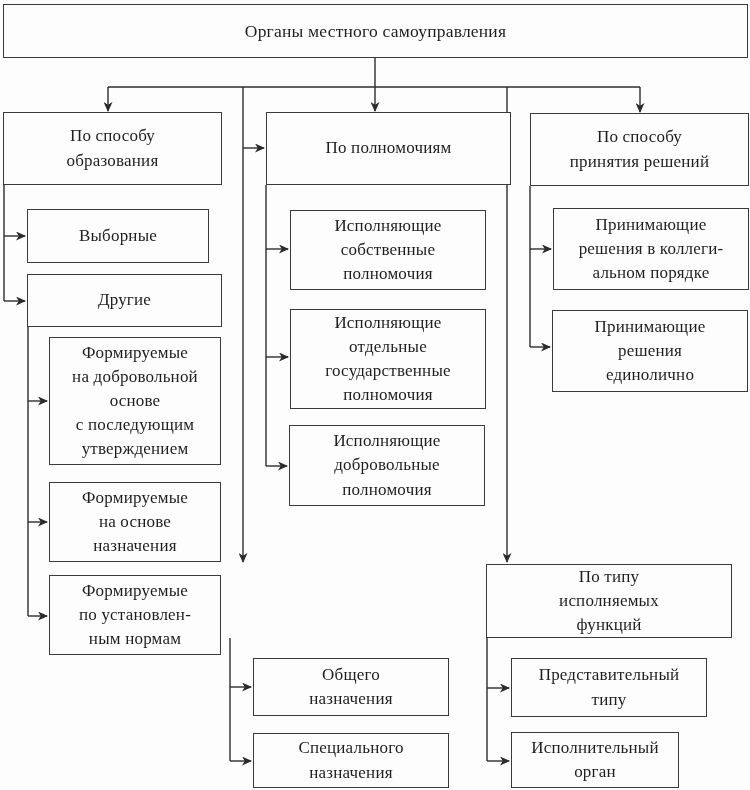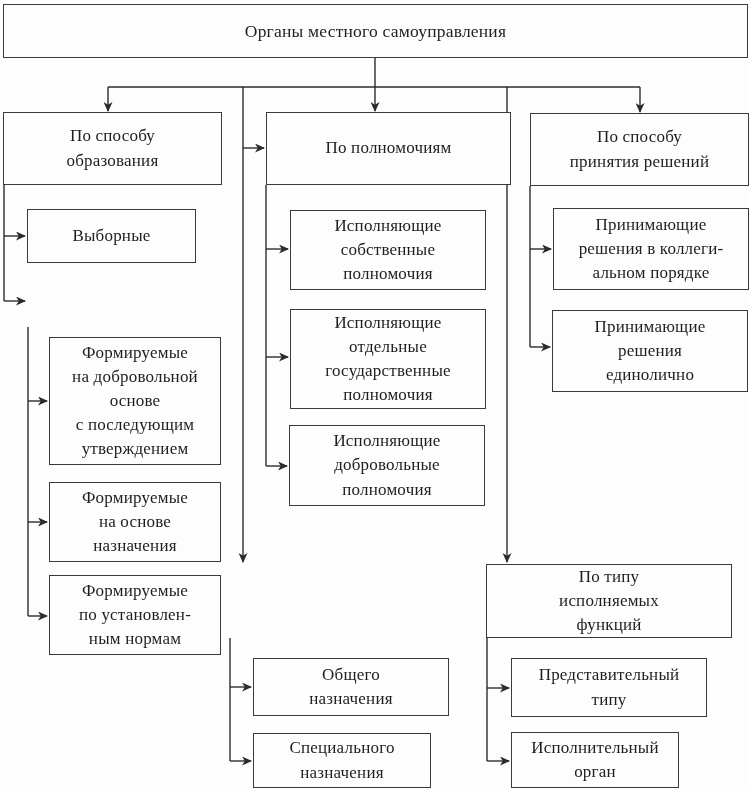--- a/index.html
+++ b/index.html
@@ -71,21 +71,22 @@
       <path d="M487 638 V761"></path>
       <path d="M487 688 H509" marker-end="url(#arr)"></path>
       <path d="M487 761 H509" marker-end="url(#arr)"></path>
     </g>
   </svg>
 
   <div class="node root" style="left:3px;top:4px;width:745px;height:54px">Органы местного самоуправления</div>
 
   <div class="node" style="left:3px;top:112px;width:219px;height:73px">По способу
 образования</div>
-  <div class="node" style="left:27px;top:209px;width:169px;height:54px">Выборные</div>
+  <div class="node" style="left:27px;top:209px;width:182px;height:54px">Выборные</div>
+  <div class="node" style="left:27px;top:274px;width:195px;height:53px">Другие</div>
   <div class="node" style="left:49px;top:337px;width:172px;height:128px">Формируемые
 на добровольной
 основе
 с последующим
 утверждением</div>
   <div class="node" style="left:49px;top:482px;width:172px;height:80px">Формируемые
 на основе
 назначения</div>
   <div class="node" style="left:49px;top:575px;width:172px;height:80px">Формируемые
 по установлен-
@@ -107,21 +108,21 @@
 принятия решений</div>
   <div class="node" style="left:553px;top:208px;width:196px;height:82px">Принимающие
 решения в коллеги-
 альном порядке</div>
   <div class="node" style="left:552px;top:310px;width:196px;height:82px">Принимающие
 решения
 единолично</div>
 
   <div class="node" style="left:253px;top:658px;width:196px;height:58px">Общего
 назначения</div>
-  <div class="node" style="left:253px;top:733px;width:178px;height:55px">Специального
+  <div class="node" style="left:253px;top:733px;width:196px;height:55px">Специального
 назначения</div>
 
   <div class="node" style="left:486px;top:564px;width:246px;height:74px">По типу
 исполняемых
 функций</div>
   <div class="node" style="left:511px;top:658px;width:196px;height:59px">Представительный
 типу</div>
   <div class="node" style="left:511px;top:732px;width:168px;height:56px">Исполнительный
 орган</div>
 

